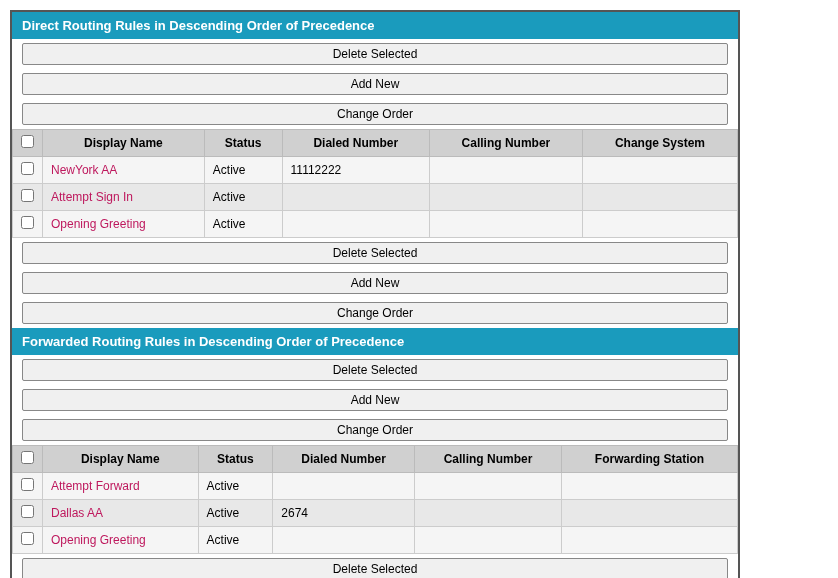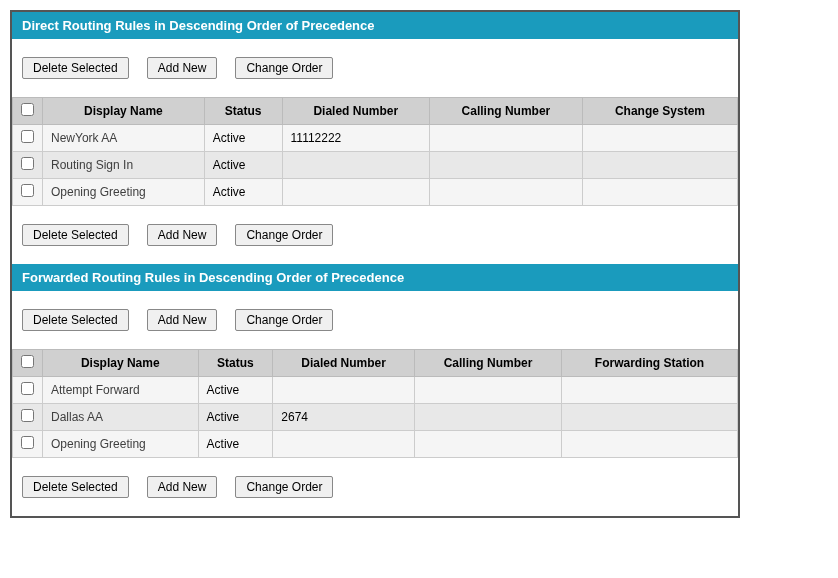--- a/index.html
+++ b/index.html
@@ -15,24 +15,25 @@
       width: 730px;
     }
     .section-header {
       background: #1a9bbd;
       color: #fff;
       font-weight: bold;
       font-size: 13px;
       padding: 6px 10px;
     }
     .toolbar {
-      padding: 18px 10px;
+      padding: 4px 10px;
       display: flex;
-      gap: 18px;
+      gap: 8px;
       background: #fff;
+      flex-direction: column;
     }
     .toolbar button {
       padding: 3px 10px;
       font-size: 12px;
       border: 1px solid #888;
       background: #f0f0f0;
       cursor: pointer;
       border-radius: 2px;
     }
     table {
@@ -61,21 +62,21 @@
     tbody td {
       border: 1px solid #ccc;
       padding: 5px 8px;
       font-size: 12px;
     }
     tbody td.check-col {
       text-align: center;
       width: 30px;
     }
     a {
-      color: #404040;
+      color: #be185d;
       text-decoration: none;
     }
     input[type="checkbox"] {
       width: 13px;
       height: 13px;
     }
     .table-wrapper {
       padding: 0;
       border-radius: 14px;
     }
@@ -120,21 +121,21 @@
       <td>Active</td>
       <td>11112222</td>
       <td></td>
       <td></td>
     </tr>
           <tr>
       <td class="check-col">
         <input type="checkbox" style="">
       </td>
       <td>
-        <a href="#">Routing Sign In</a>
+        <a href="#">Attempt Sign In</a>
       </td>
       <td>Active</td>
       <td></td>
       <td></td>
       <td></td>
     </tr>
           <tr>
       <td class="check-col">
         <input type="checkbox" style="">
       </td>

